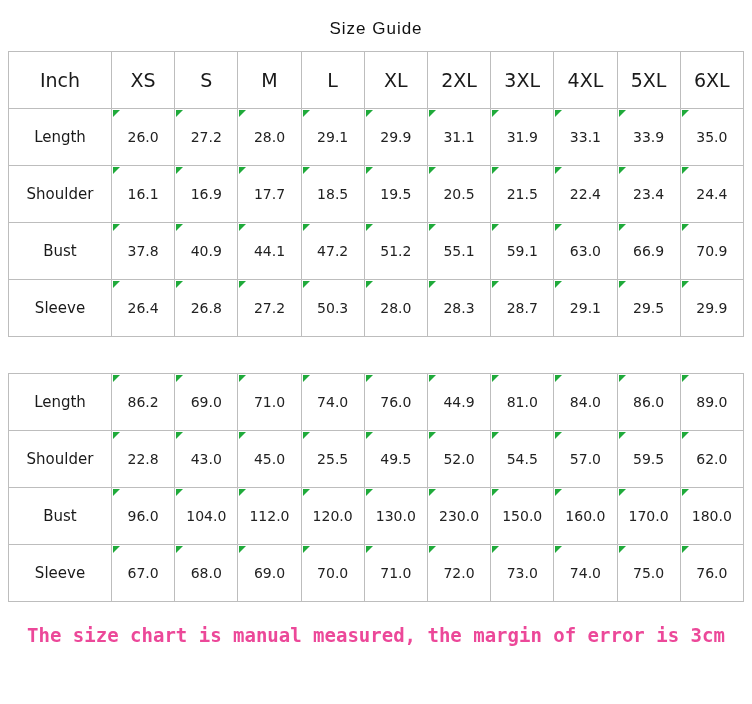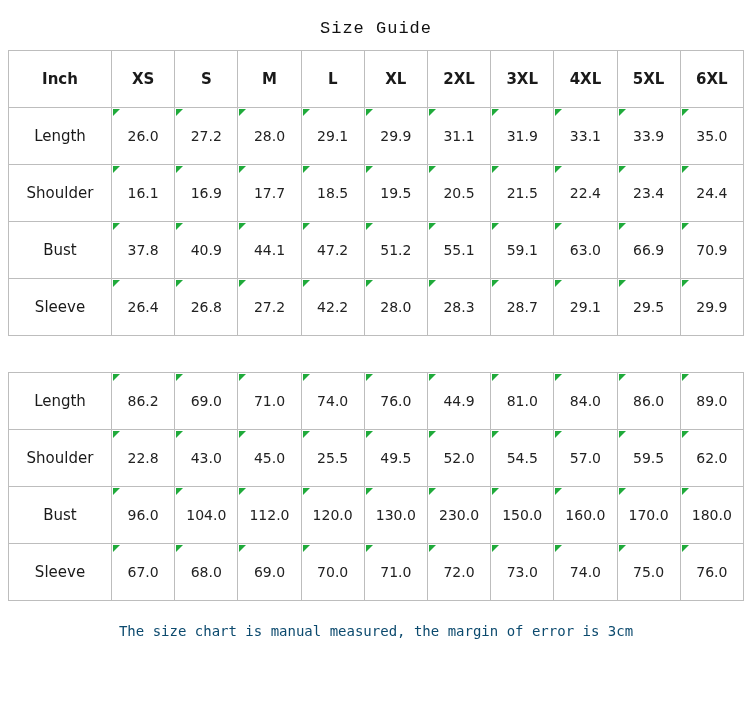--- a/index.html
+++ b/index.html
@@ -15,21 +15,21 @@
     overflow: hidden;
   }
   .page {
     position: relative;
     width: 752px;
     height: 704px;
     box-sizing: border-box;
   }
   .title {
     text-align: center;
-    font-family: Liberation Mono, monospace;
+    font-family: Liberation Sans, sans-serif;
     font-size: 17px;
     letter-spacing: 1px;
     color: #111111;
     padding-top: 19px;
     padding-bottom: 12px;
   }
   table.size-table {
     border-collapse: collapse;
     width: 736px;
     margin: 0 auto;
@@ -55,43 +55,44 @@
     width: 100px;
     font-size: 15px;
     font-weight: normal;
   }
   table.size-table td.value-cell {
     font-weight: normal;
     font-size: 14px;
     color: #222222;
   }
   table.size-table tr.header-row td {
-    font-weight: bold;
-    font-size: 15px;
+    font-weight: normal;
+    font-size: 19px;
   }
   
   td.corner::before {
     content: "";
     position: absolute;
     top: 1px;
     left: 1px;
     width: 0;
     height: 0;
     border-top: 7px solid #1faa3a;
     border-right: 7px solid transparent;
   }
   .gap {
     height: 36px;
   }
   .footer-note {
     text-align: center;
     font-family: "DejaVu Sans Mono", monospace;
-    font-size: 14px;
-    color: #0c4a6e;
+    font-size: 19px;
+    color: #ec4899;
     padding-top: 22px;
+    font-weight: bold;
   }
 </style>
 </head>
 <body>
 
 <div class="page">
 
   <div class="title">Size Guide</div>
 
   <table class="size-table">
@@ -150,21 +151,21 @@
         <td class="value-cell corner">63.0</td>
         <td class="value-cell corner">66.9</td>
         <td class="value-cell corner">70.9</td>
       </tr>
 
       <tr>
         <td class="row-label">Sleeve</td>
         <td class="value-cell corner">26.4</td>
         <td class="value-cell corner">26.8</td>
         <td class="value-cell corner">27.2</td>
-        <td class="value-cell corner">42.2</td>
+        <td class="value-cell corner">50.3</td>
         <td class="value-cell corner">28.0</td>
         <td class="value-cell corner">28.3</td>
         <td class="value-cell corner">28.7</td>
         <td class="value-cell corner">29.1</td>
         <td class="value-cell corner">29.5</td>
         <td class="value-cell corner">29.9</td>
       </tr>
     </tbody>
   </table>
 

